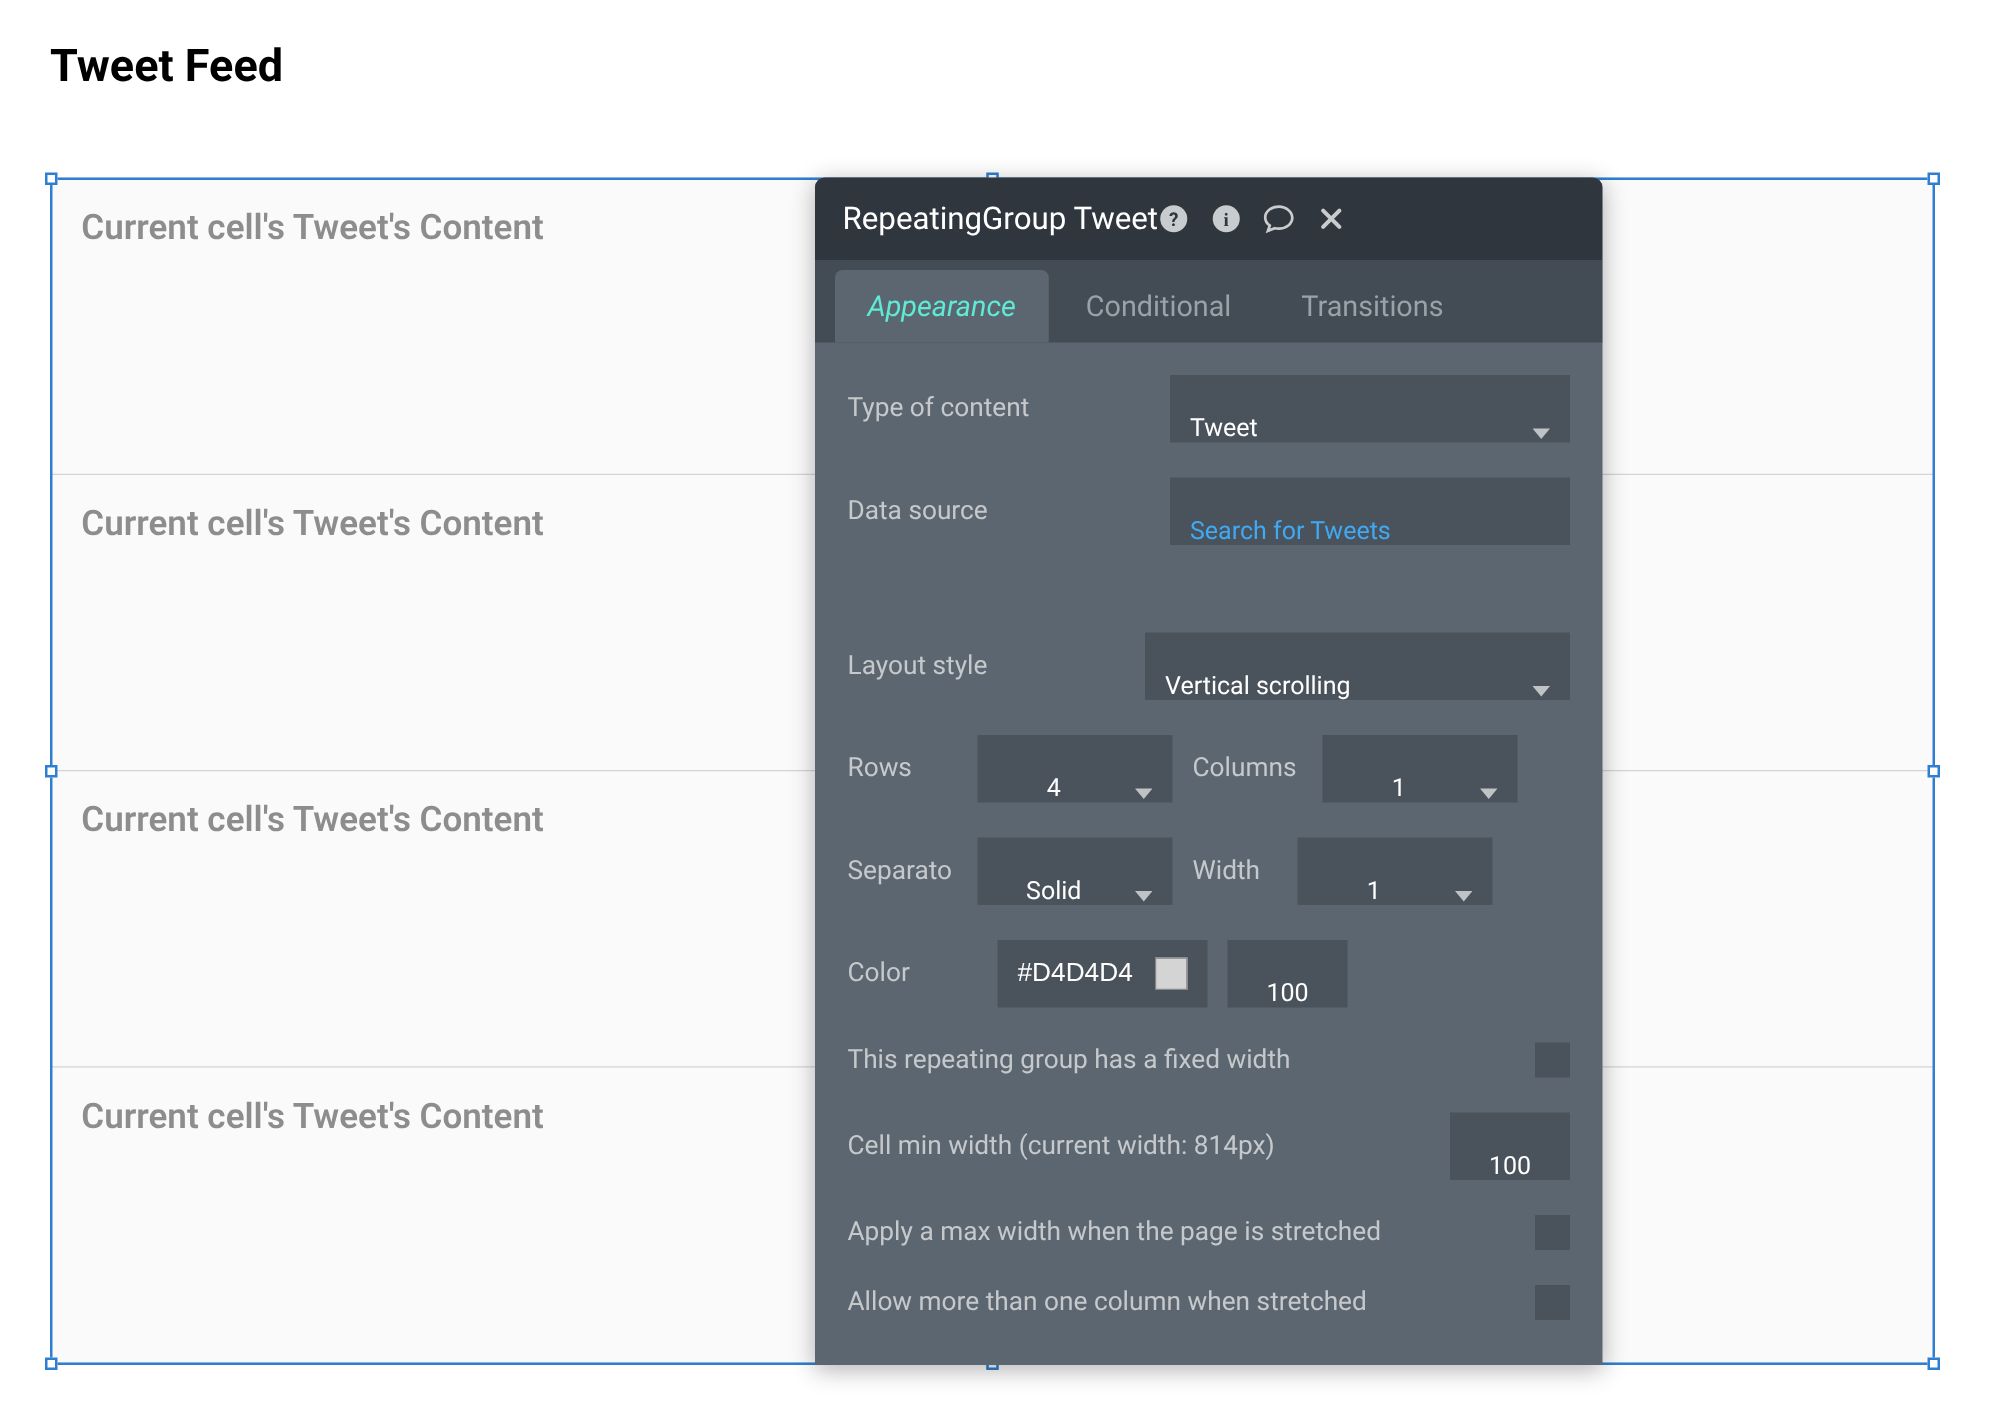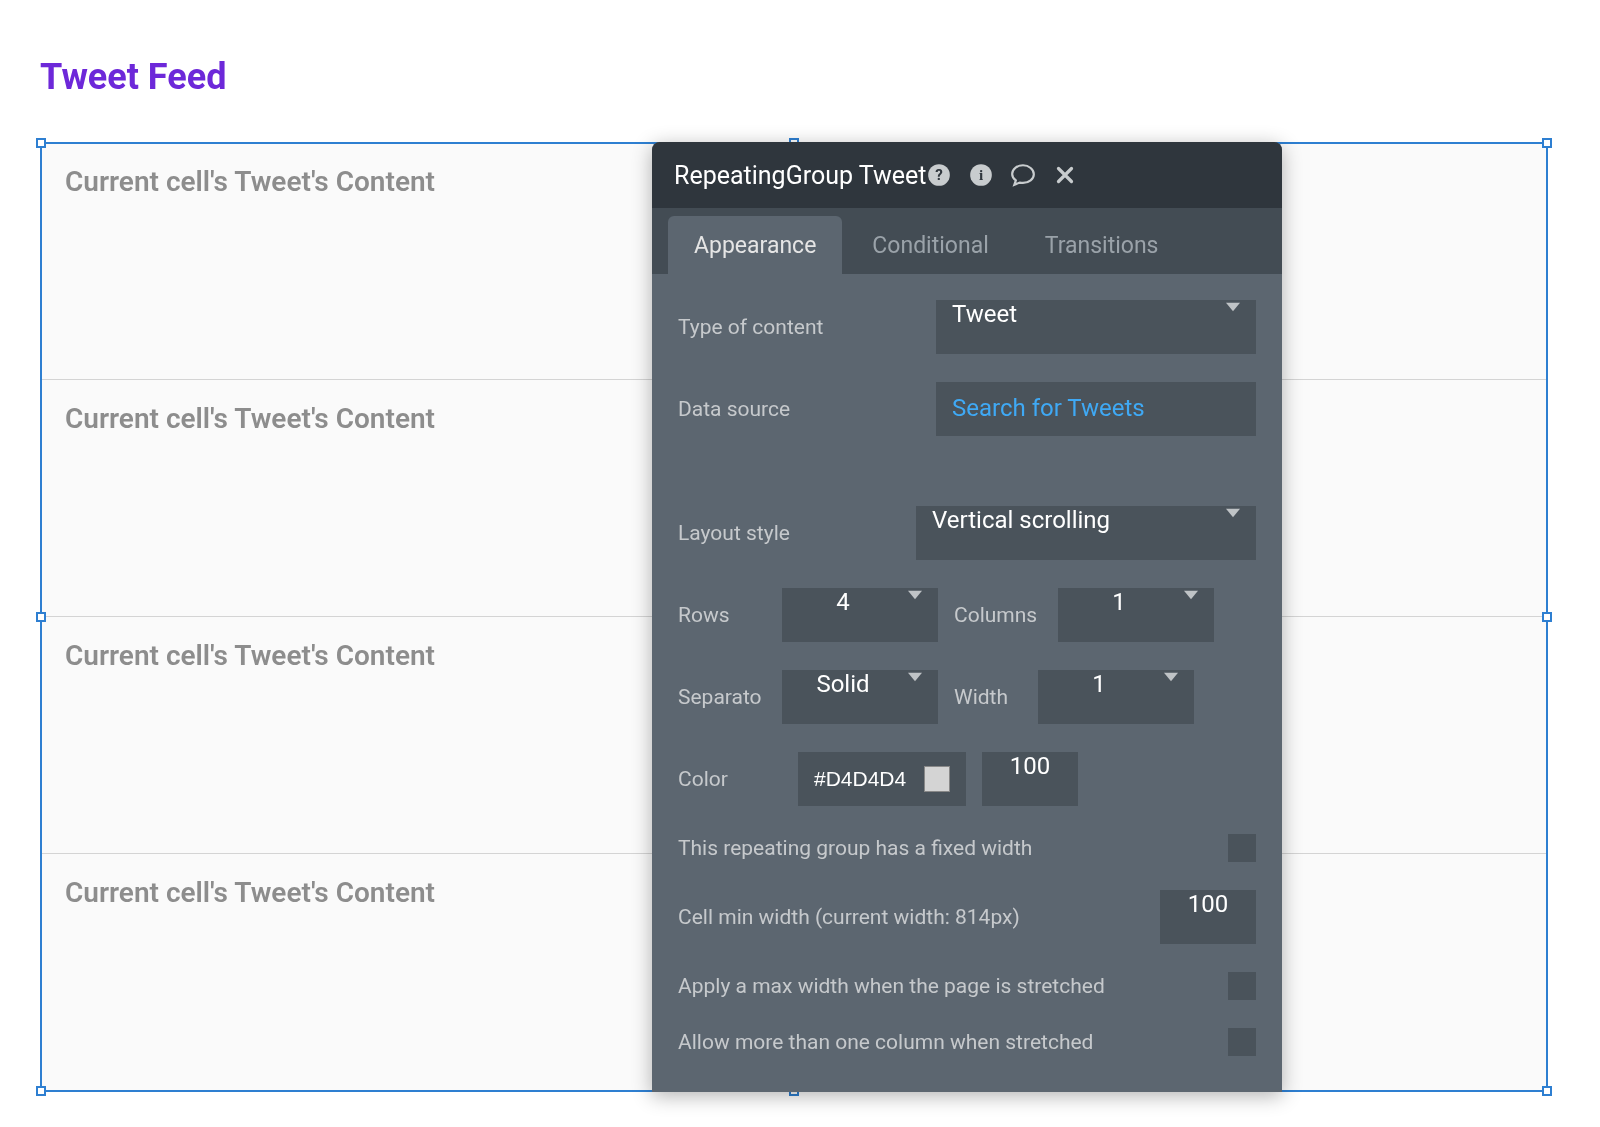--- a/index.html
+++ b/index.html
@@ -1,18 +1,18 @@
 <!DOCTYPE html>
 <html><head>
 <meta charset="utf-8">
 <style>
 * { box-sizing: border-box; margin: 0; padding: 0; }
 body { font-family: -apple-system, BlinkMacSystemFont, "Segoe UI", Roboto, Helvetica, Arial, sans-serif; background: #fff; width: 1600px; height: 1127px; position: relative; }
 
-.page-title { font-size: 36px; font-weight: 700; color: #6d28d9; position: absolute; top: 56px; left: 40px; }
+.page-title { font-size: 36px; font-weight: 700; color: #000000; position: absolute; top: 32px; left: 40px; }
 
 .canvas-area { position: absolute; top: 142px; left: 40px; width: 1508px; height: 950px; }
 
 .repeating-group {
   position: absolute; top: 0; left: 0; width: 100%; height: 950px;
   border: 1px solid #e6e6e6; background: #fafafa;
 }
 .select-box { position: absolute; top: -1px; left: -1px; right: -1px; bottom: -1px; border: 2px solid #2e7fd1; pointer-events: none; }
 .sel-handle { position: absolute; width: 10px; height: 10px; background: #fff; border: 2px solid #2e7fd1; }
 .sh-tl { top: -6px; left: -6px; }
@@ -36,26 +36,26 @@
 .panel-header {
   height: 66px; background: #2f363d; display: flex; align-items: center; justify-content: flex-start; padding: 0 22px;
 }
 .panel-title { color: #fff; font-size: 25px; font-weight: 400; }
 .panel-header-icons { display: flex; gap: 16px; align-items: center; color: #9aa2a9; }
 .hicon { cursor: pointer; display: inline-flex; }
 .hicon svg { width: 26px; height: 26px; fill: #c8ccce; }
 
 .tab-bar { height: 66px; background: #434c54; display: flex; align-items: flex-end; padding: 0 16px; gap: 4px; }
 .tab { height: 58px; padding: 0 26px; display: flex; align-items: center; font-size: 23px; color: #9aa2a9; cursor: pointer; border-radius: 6px 6px 0 0; }
-.tab.active { background: #5c6670; color: #e5e5e5; }
+.tab.active { background: #5c6670; color: #5eead4; font-style: italic; }
 
 .panel-body { padding: 26px; display: flex; flex-direction: column; gap: 28px; }
 .row { display: flex; align-items: center; gap: 28px; }
 .row-label { color: #c6c9cc; font-size: 21px; flex: 1; }
-.dd, .inp { background: #4a535b; border: none; height: 54px; color: #fff; font-size: 24px; padding: 0 16px; display: flex; align-items: flex-start; }
+.dd, .inp { background: #4a535b; border: none; height: 54px; color: #fff; font-size: 20px; padding: 0 16px; display: flex; align-items: flex-end; }
 .dd { justify-content: space-between; gap: 14px; cursor: pointer; }
 .caret { display: inline-flex; }
 .caret svg { width: 14px; height: 14px; fill: #bfc3c6; }
 .dd-wide { width: 320px; }
 .dd-full { width: 340px; }
 .dd-sm { width: 156px; justify-content: center; gap: 20px; }
 .dd-sm .val { flex: 1; text-align: center; }
 .inp { width: 96px; text-align: center; justify-content: center; }
 .dd .val.link { color: #3fa9f5; margin-top: 12px; }
 

